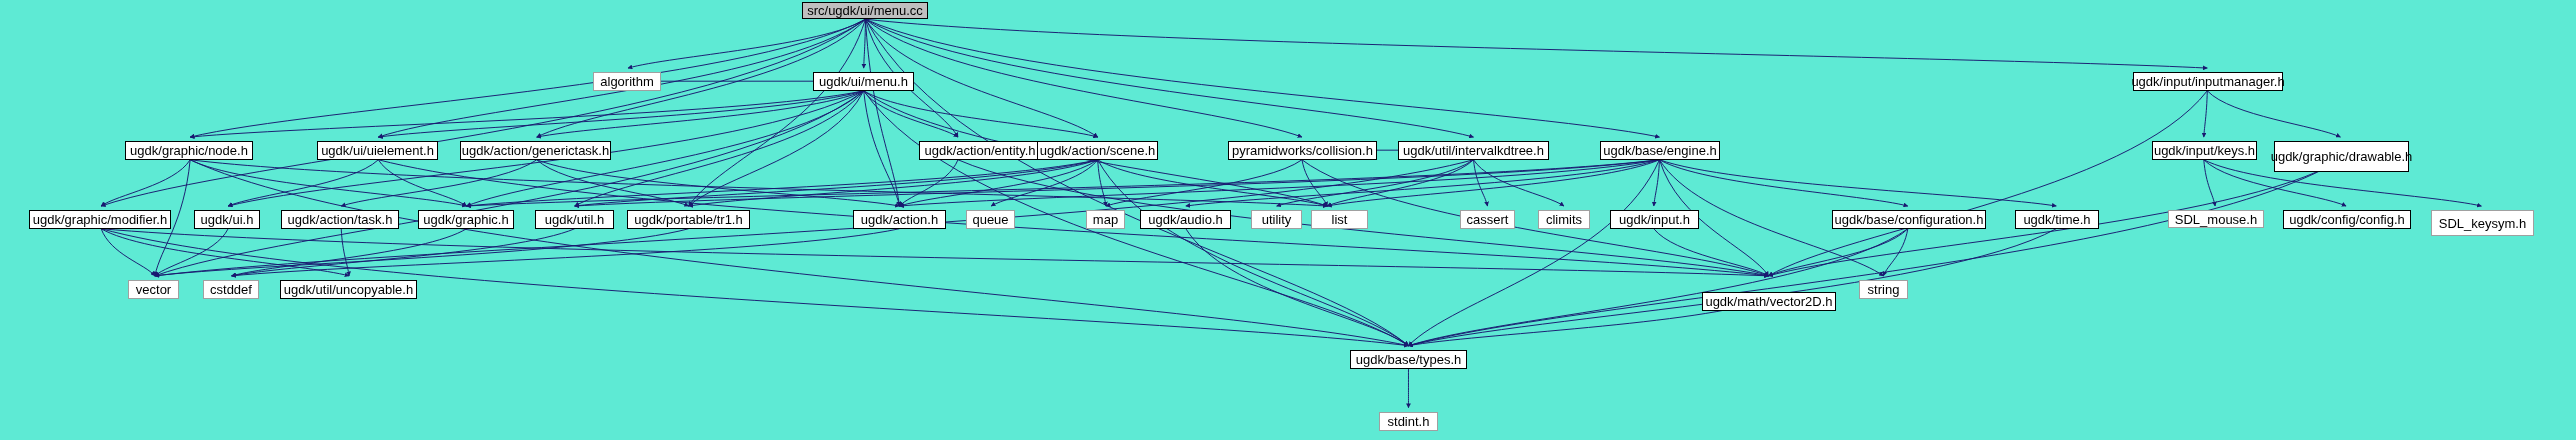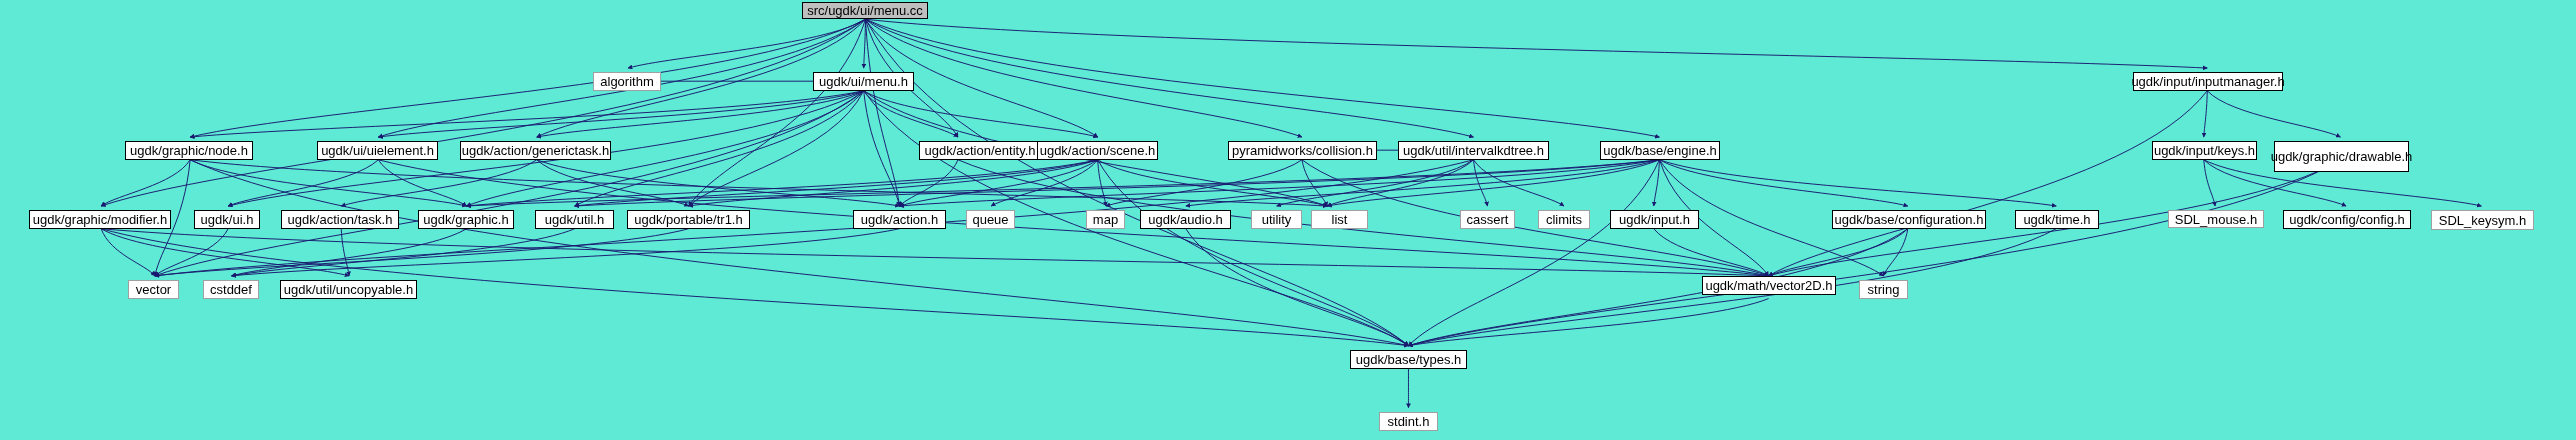--- a/index.html
+++ b/index.html
@@ -234,33 +234,33 @@
       </div>
       <div class="node n-hdr" style="left: 2015px; top: 210px; width: 84px; height: 19px;">
         <span class="lbl">ugdk/time.h</span>
       </div>
       <div class="node n-sys" style="left: 2168px; top: 210px; width: 96px; height: 18px;">
         <span class="lbl">SDL_mouse.h</span>
       </div>
       <div class="node n-hdr" style="left: 2283px; top: 210px; width: 128px; height: 19px;">
         <span class="lbl">ugdk/config/config.h</span>
       </div>
-      <div class="node n-sys" style="left: 2431px; top: 210px; width: 103px; height: 20px;">
+      <div class="node n-sys" style="left: 2431px; top: 210px; width: 103px; height: 26px;">
         <span class="lbl">SDL_keysym.h</span>
       </div>
       <div class="node n-sys" style="left: 128px; top: 280px; width: 51px; height: 19px;">
         <span class="lbl">vector</span>
       </div>
       <div class="node n-sys" style="left: 203px; top: 280px; width: 56px; height: 19px;">
         <span class="lbl">cstddef</span>
       </div>
       <div class="node n-hdr" style="left: 280px; top: 280px; width: 137px; height: 19px;">
         <span class="lbl">ugdk/util/uncopyable.h</span>
       </div>
-      <div class="node n-hdr" style="left: 1702px; top: 276px; width: 134px; height: 19px;">
+      <div class="node n-hdr" style="left: 1702px; top: 292px; width: 134px; height: 19px;">
         <span class="lbl">ugdk/math/vector2D.h</span>
       </div>
       <div class="node n-sys" style="left: 1859px; top: 280px; width: 49px; height: 19px;">
         <span class="lbl">string</span>
       </div>
       <div class="node n-hdr" style="left: 1350px; top: 350px; width: 117px; height: 19px; text-align: right;">
         <span class="lbl">ugdk/base/types.h</span>
       </div>
       <div class="node n-sys" style="left: 1379px; top: 412px; width: 59px; height: 19px;">
         <span class="lbl">stdint.h</span>

